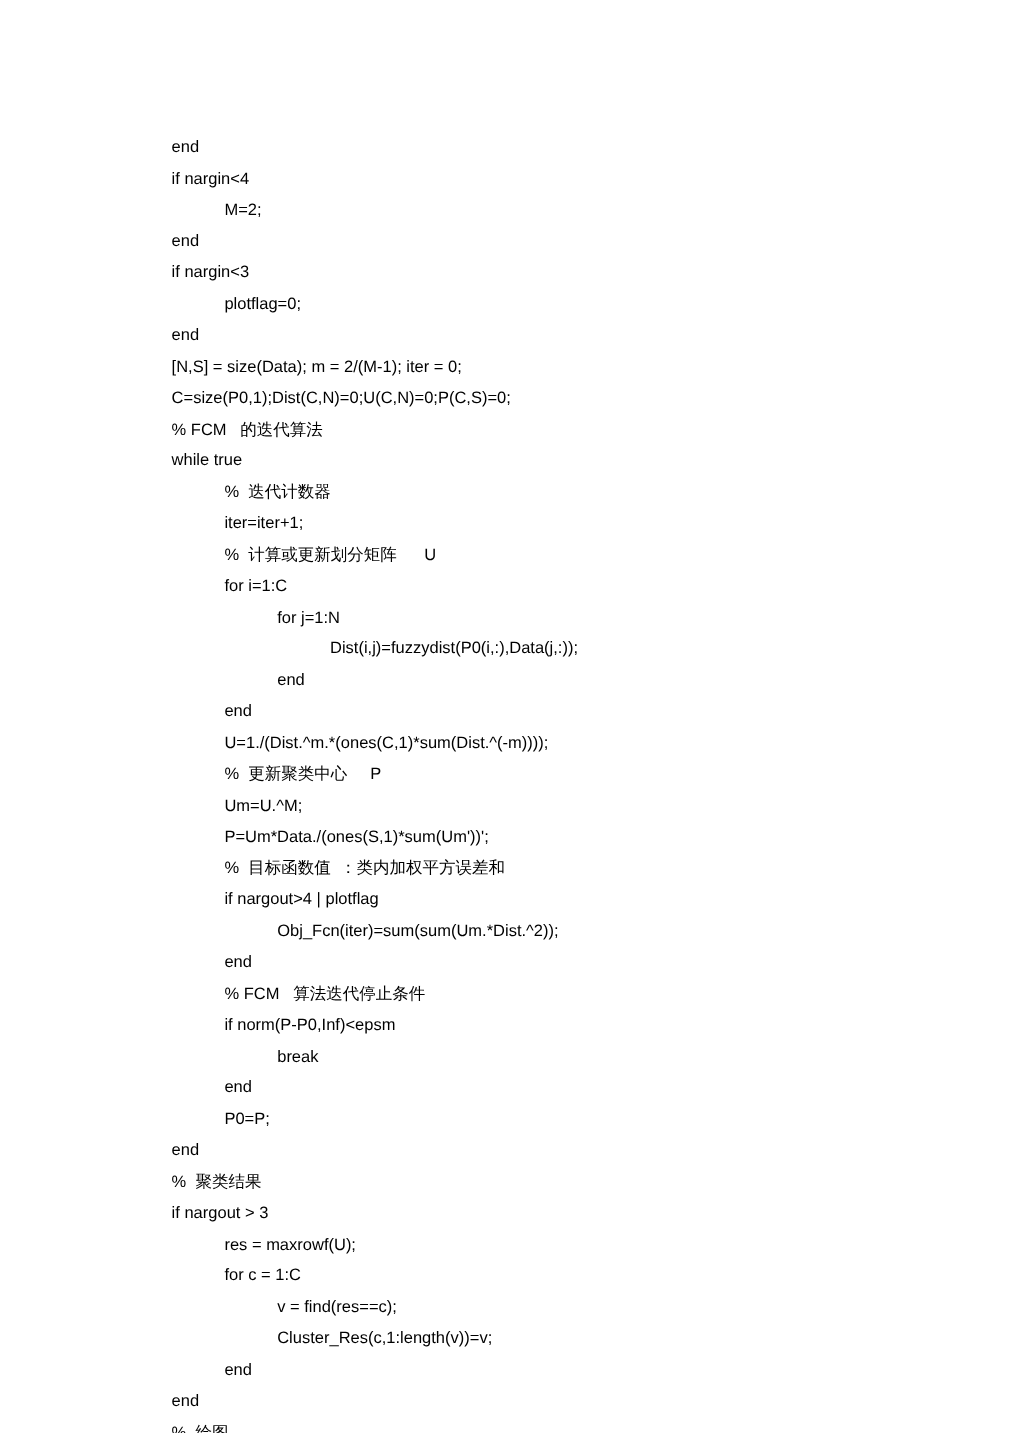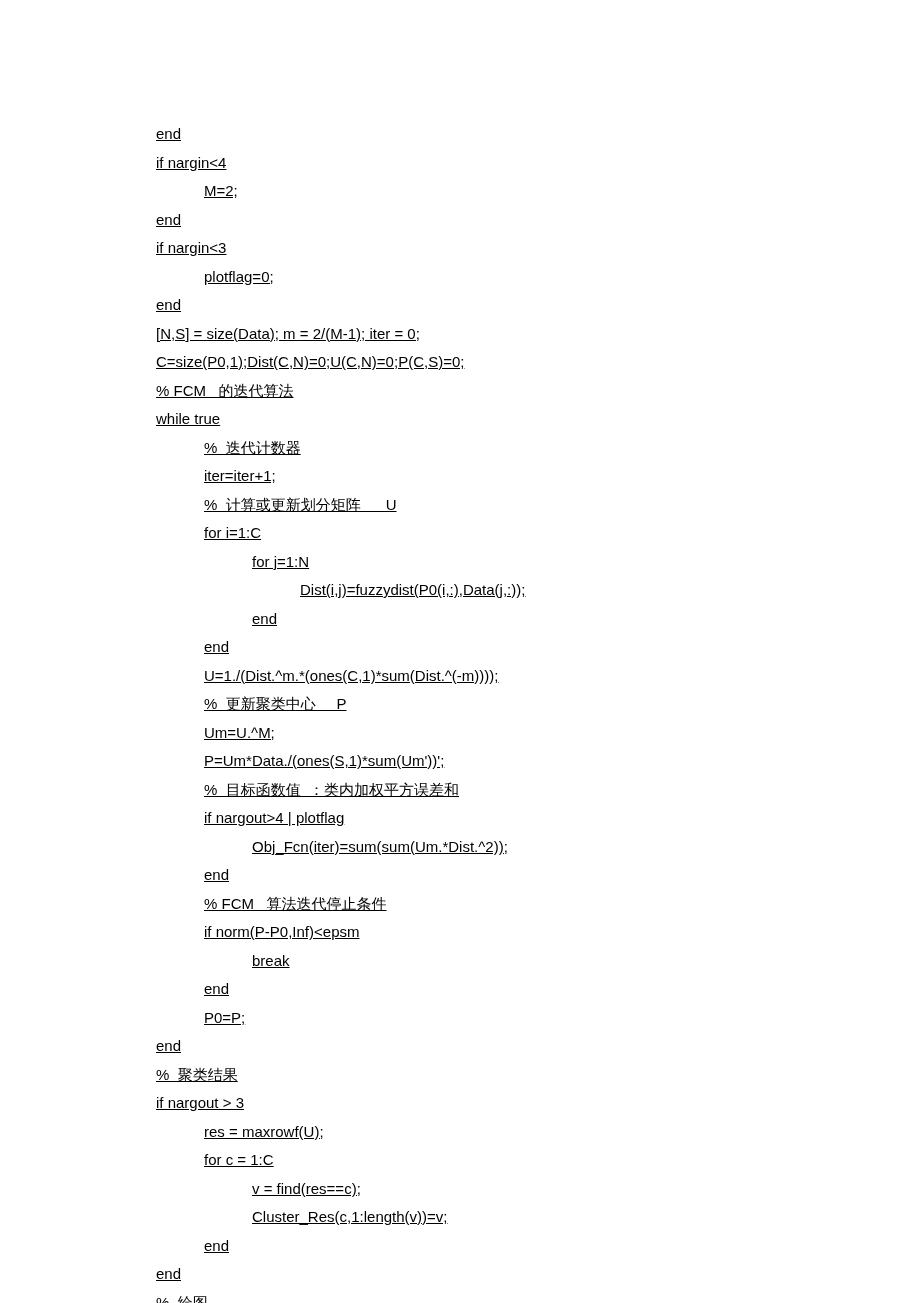--- a/index.html
+++ b/index.html
@@ -12,21 +12,20 @@
     color: #000000;
     line-height: 1.9;
     padding: 120px 0 0 156px;
     overflow: hidden;
   }
   .code-block {
     white-space: pre;
   }
   .code-line {
     display: block;
-    text-decoration: underline;
   }
   .indent-1 { padding-left: 48px; }
   .indent-2 { padding-left: 96px; }
   .indent-3 { padding-left: 144px; }
 </style>
 </head>
 <body>
 
 <div class="code-block" id="code-container"><span class="code-line indent-0">end</span><span class="code-line indent-0">if nargin&lt;4</span><span class="code-line indent-1">M=2;</span><span class="code-line indent-0">end</span><span class="code-line indent-0">if nargin&lt;3</span><span class="code-line indent-1">plotflag=0;</span><span class="code-line indent-0">end</span><span class="code-line indent-0">[N,S] = size(Data); m = 2/(M-1); iter = 0;</span><span class="code-line indent-0">C=size(P0,1);Dist(C,N)=0;U(C,N)=0;P(C,S)=0;</span><span class="code-line indent-0">% FCM   的迭代算法</span><span class="code-line indent-0">while true</span><span class="code-line indent-1">%  迭代计数器</span><span class="code-line indent-1">iter=iter+1;</span><span class="code-line indent-1">%  计算或更新划分矩阵      U</span><span class="code-line indent-1">for i=1:C</span><span class="code-line indent-2">for j=1:N</span><span class="code-line indent-3">Dist(i,j)=fuzzydist(P0(i,:),Data(j,:));</span><span class="code-line indent-2">end</span><span class="code-line indent-1">end</span><span class="code-line indent-1">U=1./(Dist.^m.*(ones(C,1)*sum(Dist.^(-m))));</span><span class="code-line indent-1">%  更新聚类中心     P</span><span class="code-line indent-1">Um=U.^M;</span><span class="code-line indent-1">P=Um*Data./(ones(S,1)*sum(Um'))';</span><span class="code-line indent-1">%  目标函数值  ：类内加权平方误差和</span><span class="code-line indent-1">if nargout&gt;4 | plotflag</span><span class="code-line indent-2">Obj_Fcn(iter)=sum(sum(Um.*Dist.^2));</span><span class="code-line indent-1">end</span><span class="code-line indent-1">% FCM   算法迭代停止条件</span><span class="code-line indent-1">if norm(P-P0,Inf)&lt;epsm</span><span class="code-line indent-2">break</span><span class="code-line indent-1">end</span><span class="code-line indent-1">P0=P;</span><span class="code-line indent-0">end</span><span class="code-line indent-0">%  聚类结果</span><span class="code-line indent-0">if nargout &gt; 3</span><span class="code-line indent-1">res = maxrowf(U);</span><span class="code-line indent-1">for c = 1:C</span><span class="code-line indent-2">v = find(res==c);</span><span class="code-line indent-2">Cluster_Res(c,1:length(v))=v;</span><span class="code-line indent-1">end</span><span class="code-line indent-0">end</span><span class="code-line indent-0">%  绘图</span></div>
 

